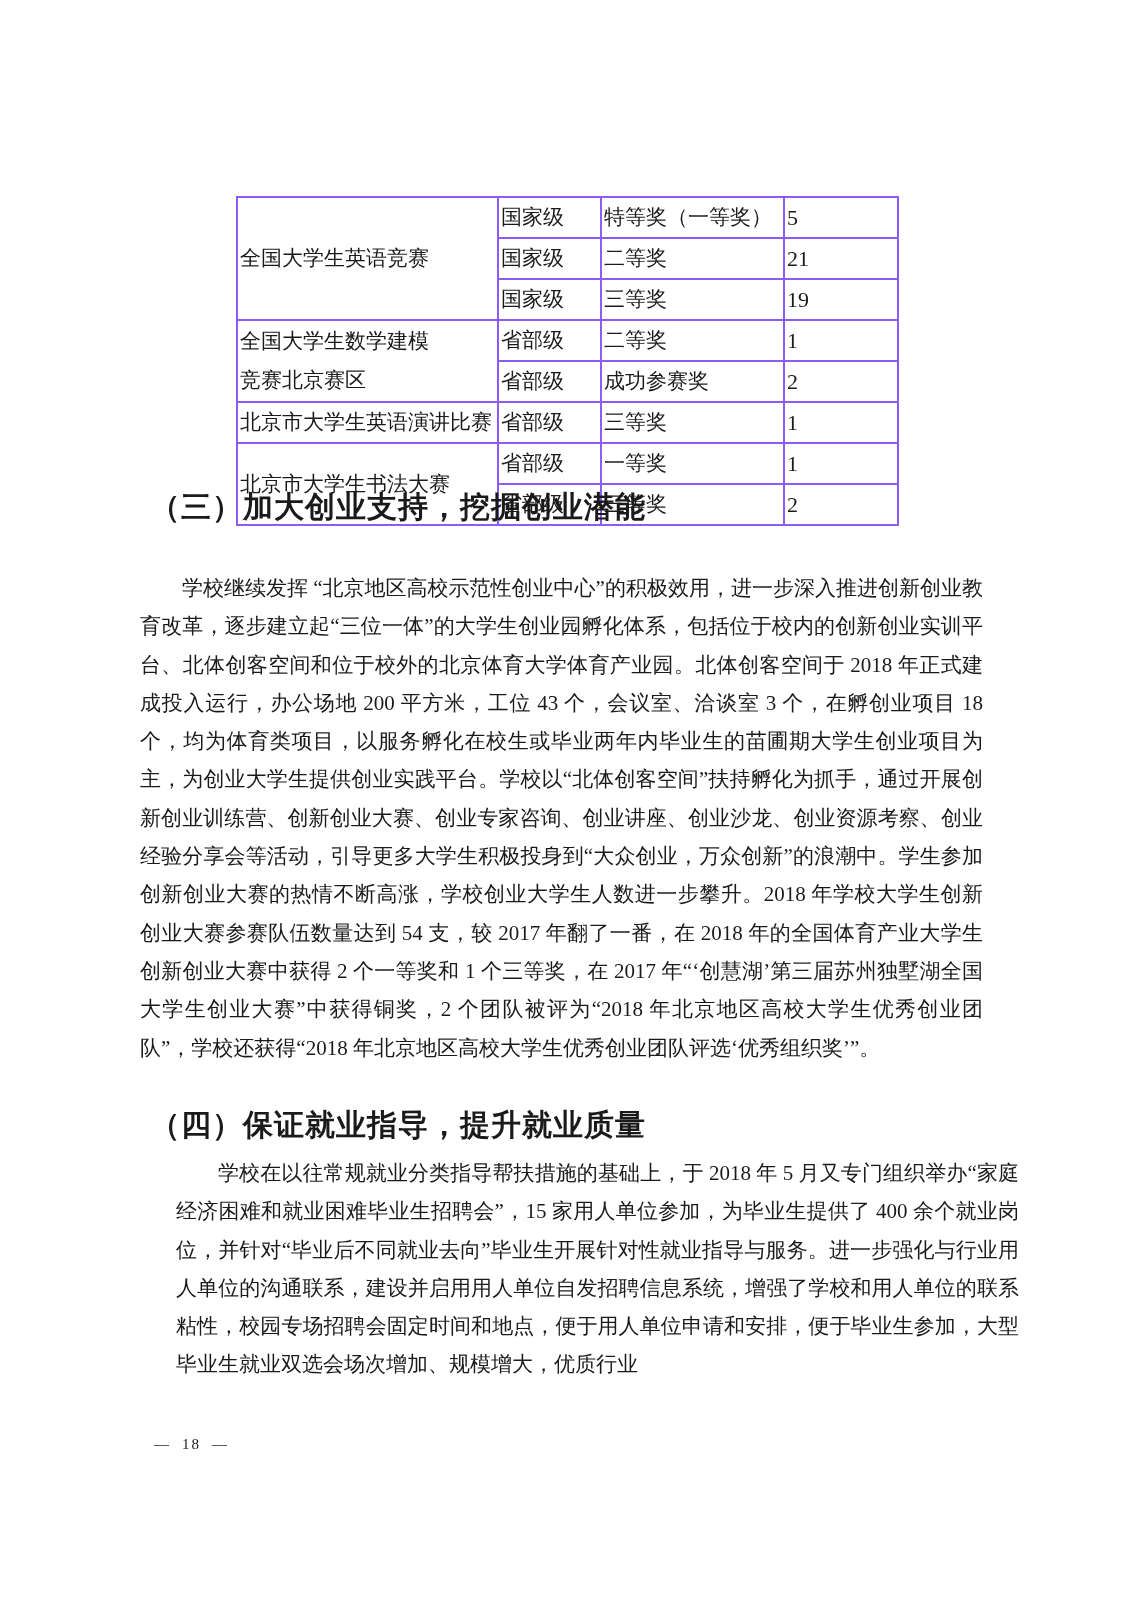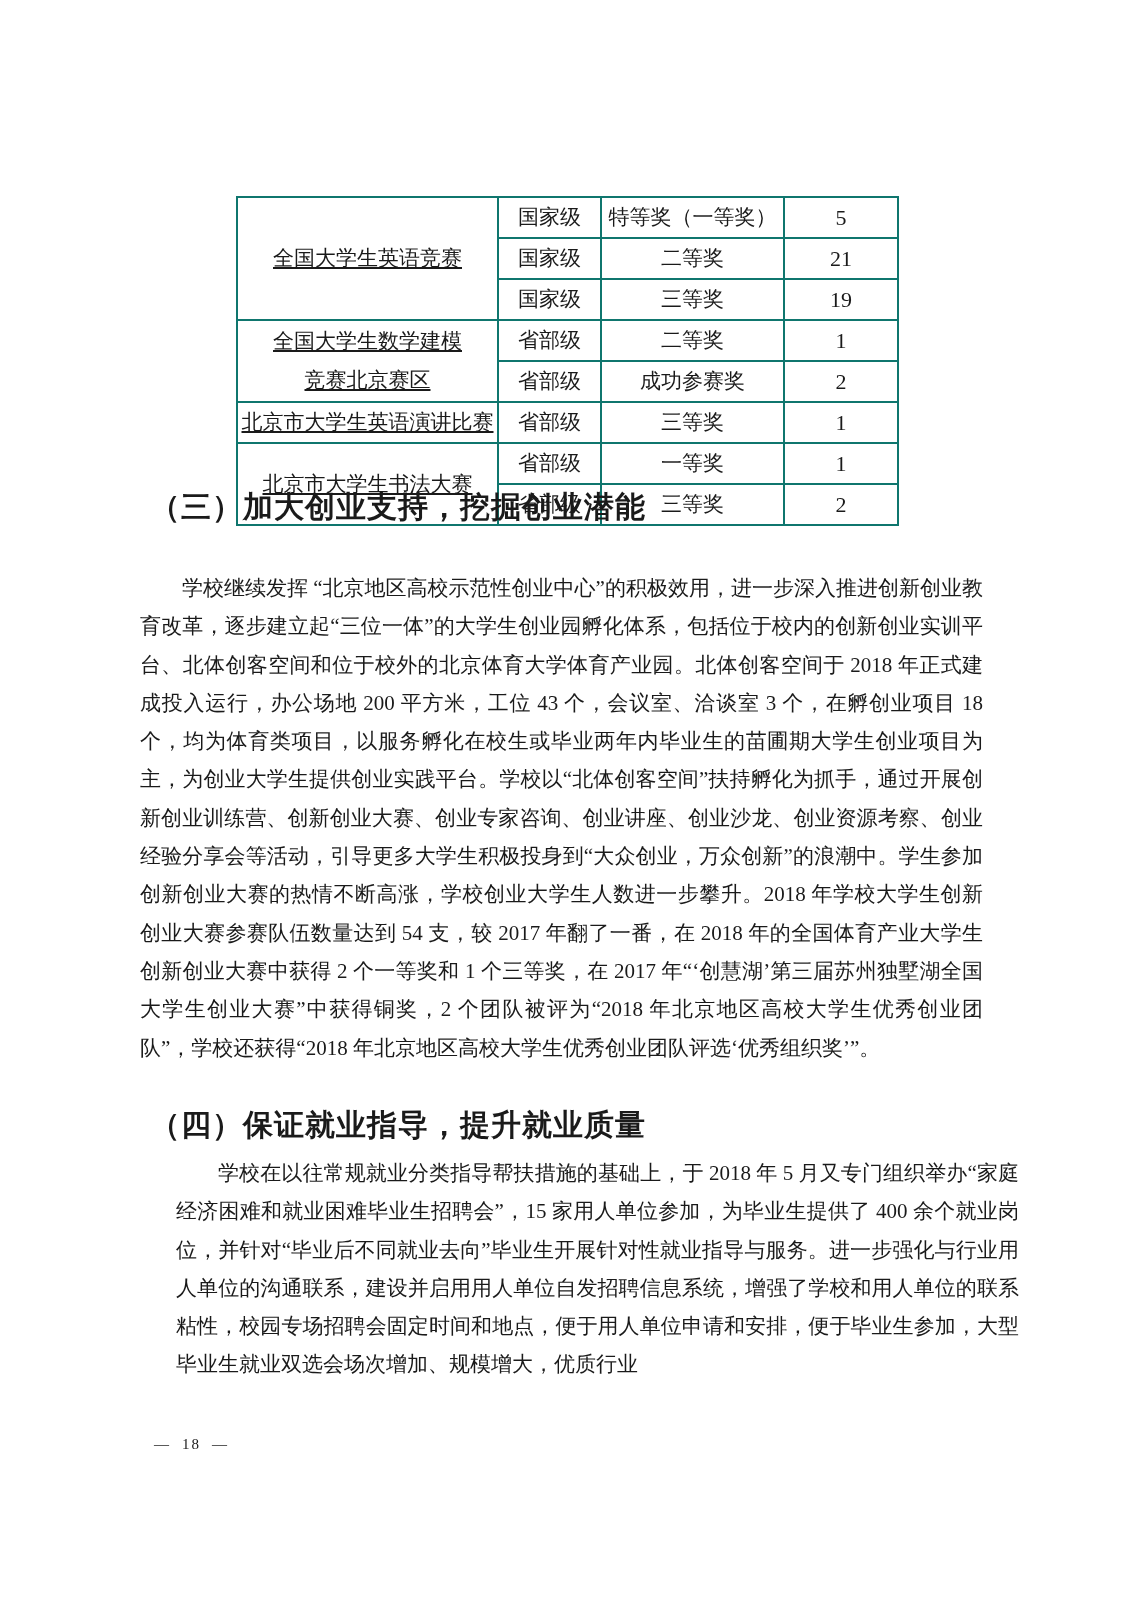--- a/index.html
+++ b/index.html
@@ -14,29 +14,28 @@
   .page{position:absolute;left:0;top:0;width:1131px;height:1600px;}
 
   
   table.awards{
     position:absolute;left:236px;top:196px;
     border-collapse:collapse;
     table-layout:fixed;
     font-size:21px;
   }
   table.awards td{
-    border:2px solid #0f766e;
-    text-align:center;
+    border:2px solid #8b5cf6;
     vertical-align:middle;
     height:39px;
     line-height:39px;
     padding:0 2px;
     overflow:hidden;
   }
-  td.c1{width:255px;white-space:pre-line;text-decoration:underline;}
+  td.c1{width:255px;white-space:pre-line;}
   td.c2{width:97px;}
   td.c3{width:177px;}
   td.c4{width:108px;font-size:22px;}
 
   
   .sec-heading{
     position:absolute;left:150px;
     font-family:"Liberation Sans","DejaVu Sans",sans-serif;
     font-weight:700;
     font-size:30px;

